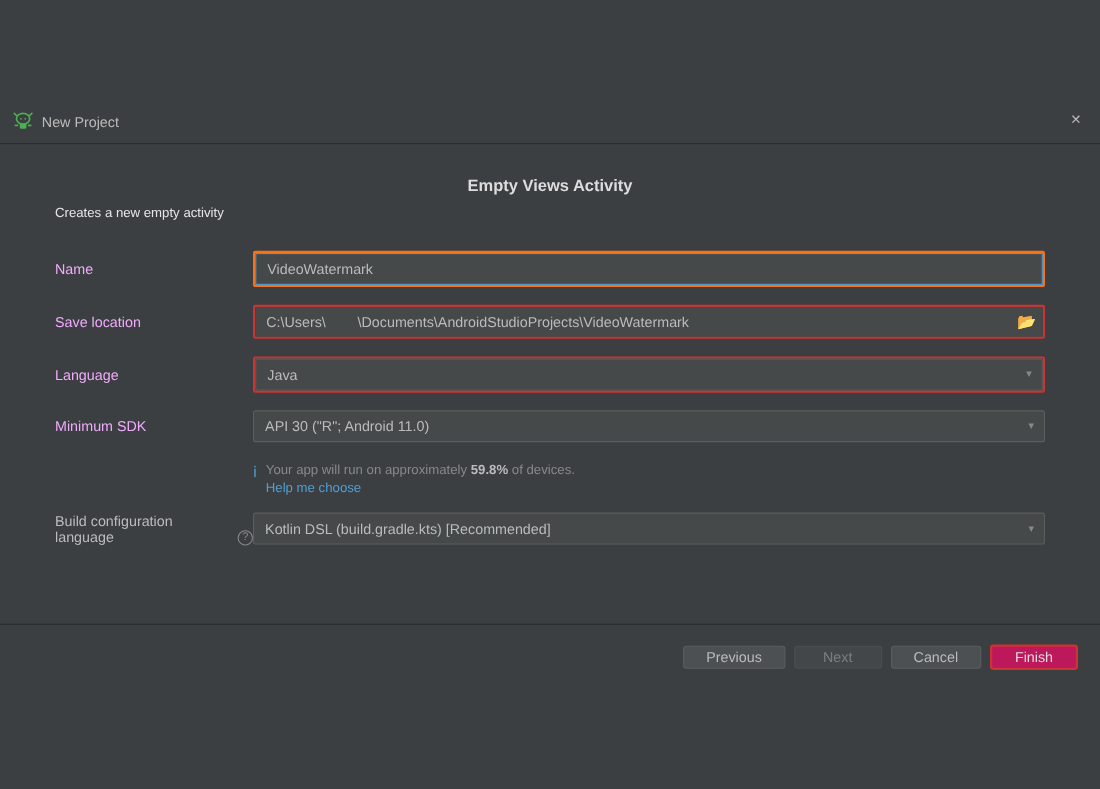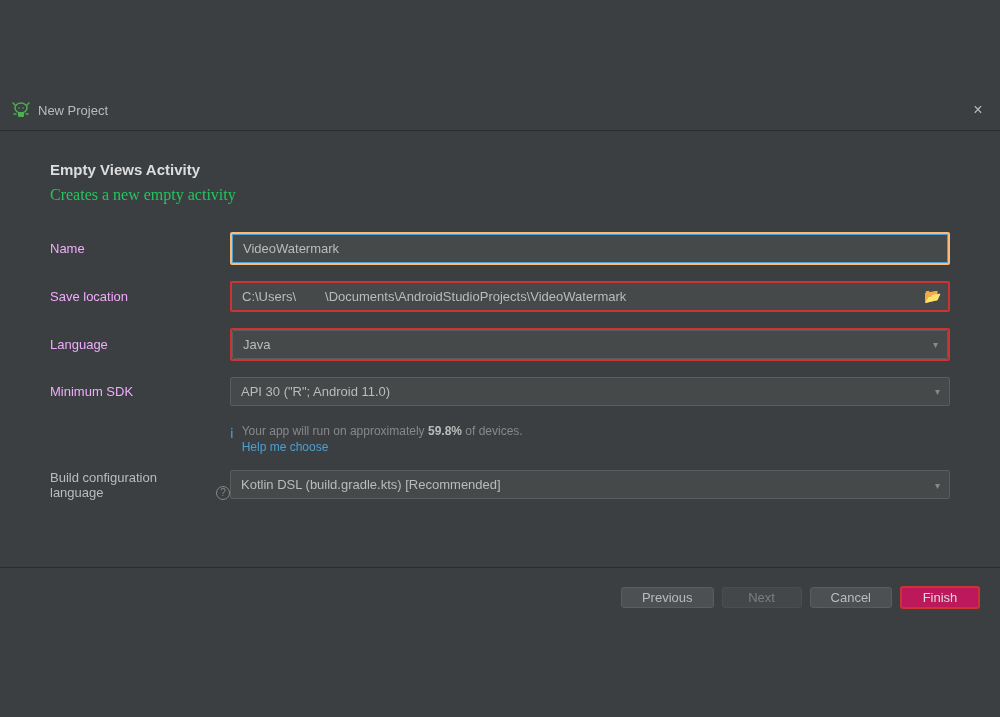--- a/index.html
+++ b/index.html
@@ -66,27 +66,27 @@
       flex: 1;
       padding: 30px 50px 20px 50px;
       overflow-y: auto;
     }
 
     .section-title {
       font-size: 15px;
       font-weight: bold;
       color: #dddddd;
       margin-bottom: 8px;
+      text-align: center;
     }
 
     .section-subtitle {
-      font-size: 16px;
-      color: #22c55e;
+      font-size: 12px;
+      color: #e5e5e5;
       margin-bottom: 28px;
-      font-family: Liberation Serif, serif;
     }
 
     .form-row {
       display: flex;
       align-items: center;
       margin-bottom: 16px;
     }
 
     .form-label {
       width: 180px;
@@ -169,21 +169,21 @@
       transform: translateY(-50%);
       background: none;
       border: none;
       cursor: pointer;
       color: #888888;
       font-size: 14px;
     }
 
     .name-wrapper {
       flex: 1;
-      border: 2px solid #fdba74;
+      border: 2px solid #f97316;
       border-radius: 2px;
     }
 
     .name-input {
       width: 100%;
       background: #45494a;
       border: 1px solid #4e9fd4;
       color: #bbbbbb;
       padding: 6px 10px;
       font-size: 13px;

